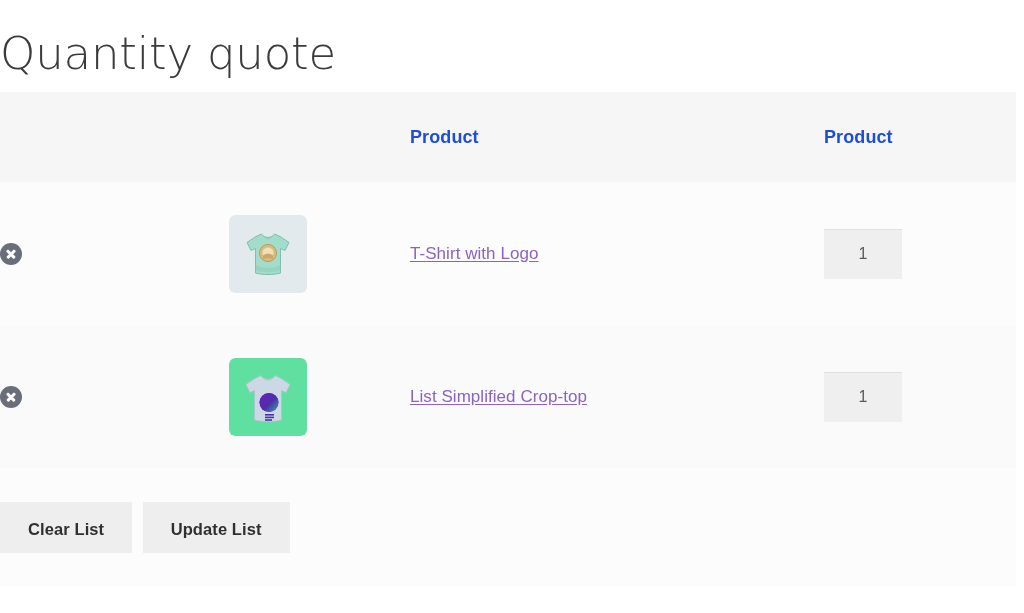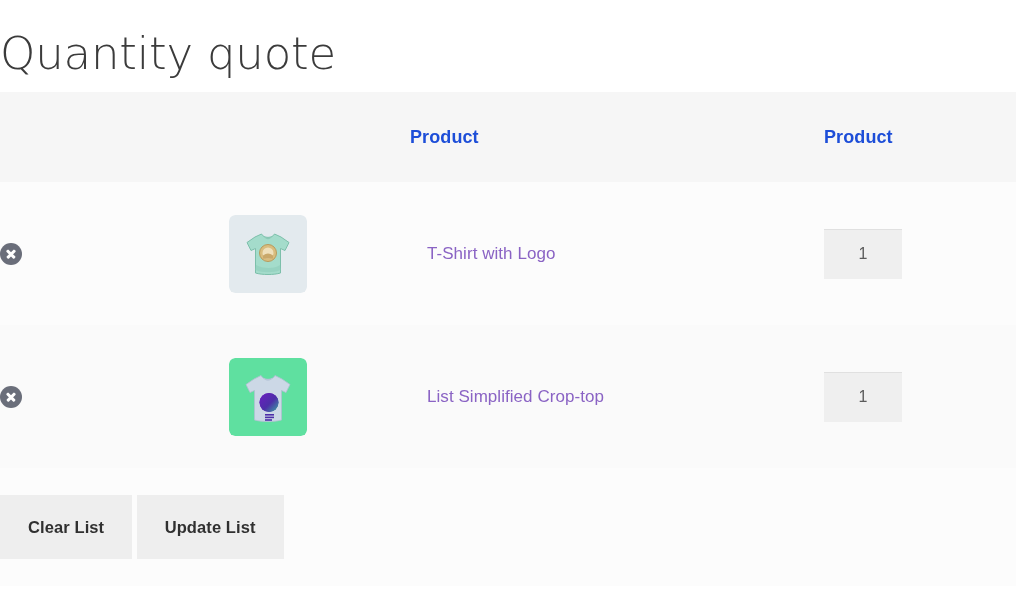--- a/index.html
+++ b/index.html
@@ -131,25 +131,25 @@
   }
 
   .thumb svg { display: block; width: 78px; height: 78px; }
 
   
   .cell-product { padding-left: 20px; }
 
   .product-link {
     font-size: 17px;
     color: #8a63c4;
+    text-decoration: underline;
     text-underline-offset: 2px;
     cursor: pointer;
     font-family: "Liberation Sans", sans-serif;
     letter-spacing: 0.05px;
-    margin-left: 17px;
   }
 
   
   .cell-quantity { padding-left: 24px; }
 
   .qty-input {
     width: 78px;
     height: 50px;
     background: #efefef;
     border: none;
@@ -165,34 +165,34 @@
   
   .actions-row { background: #fcfcfc; }
   .actions-cell {
     padding: 22px 0 46px 38px;
     height: 118px;
     vertical-align: top;
   }
 
   .btn {
     display: inline-block;
-    height: 64px;
+    height: 51px;
     line-height: 55px;
     padding: 0 28px;
     background: #eeeeee;
     border: none;
     color: #303030;
     font-size: 16.5px;
     font-weight: 700;
     font-family: "Liberation Sans", sans-serif;
     cursor: pointer;
     letter-spacing: 0.1px;
     vertical-align: top;
   }
-  .btn + .btn { }
+  .btn + .btn { margin-left: 6px; }
 </style>
 </head>
 <body>
 
 <div class="page">
 
   <h1 class="page-title">Quantity quote</h1>
 
   <table class="quote-table">
     <colgroup>

